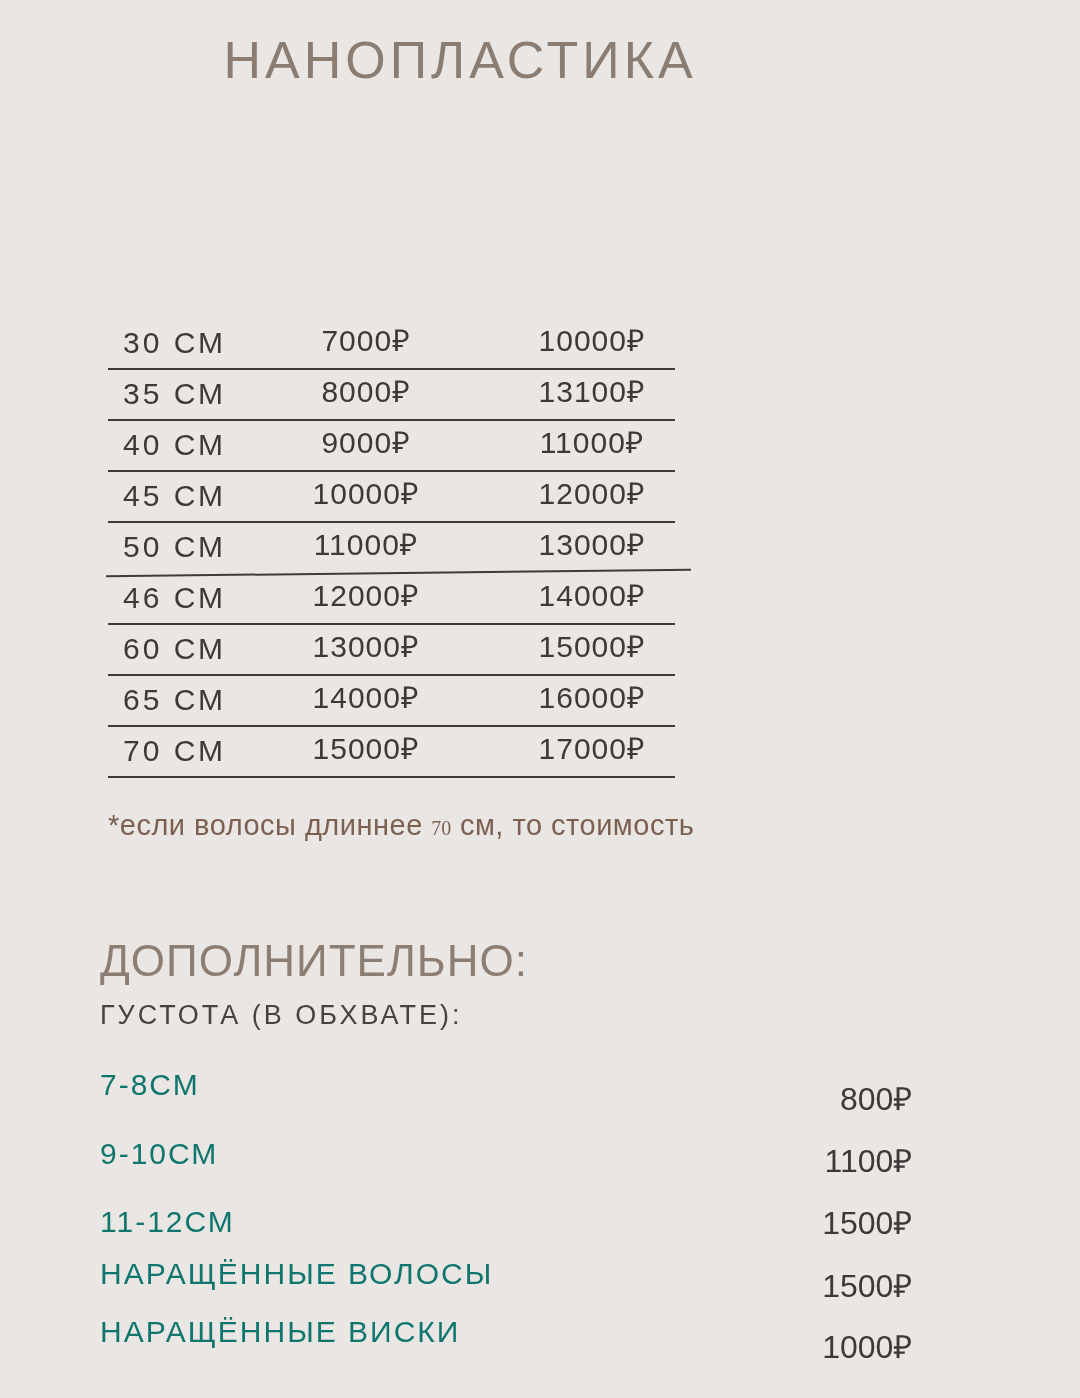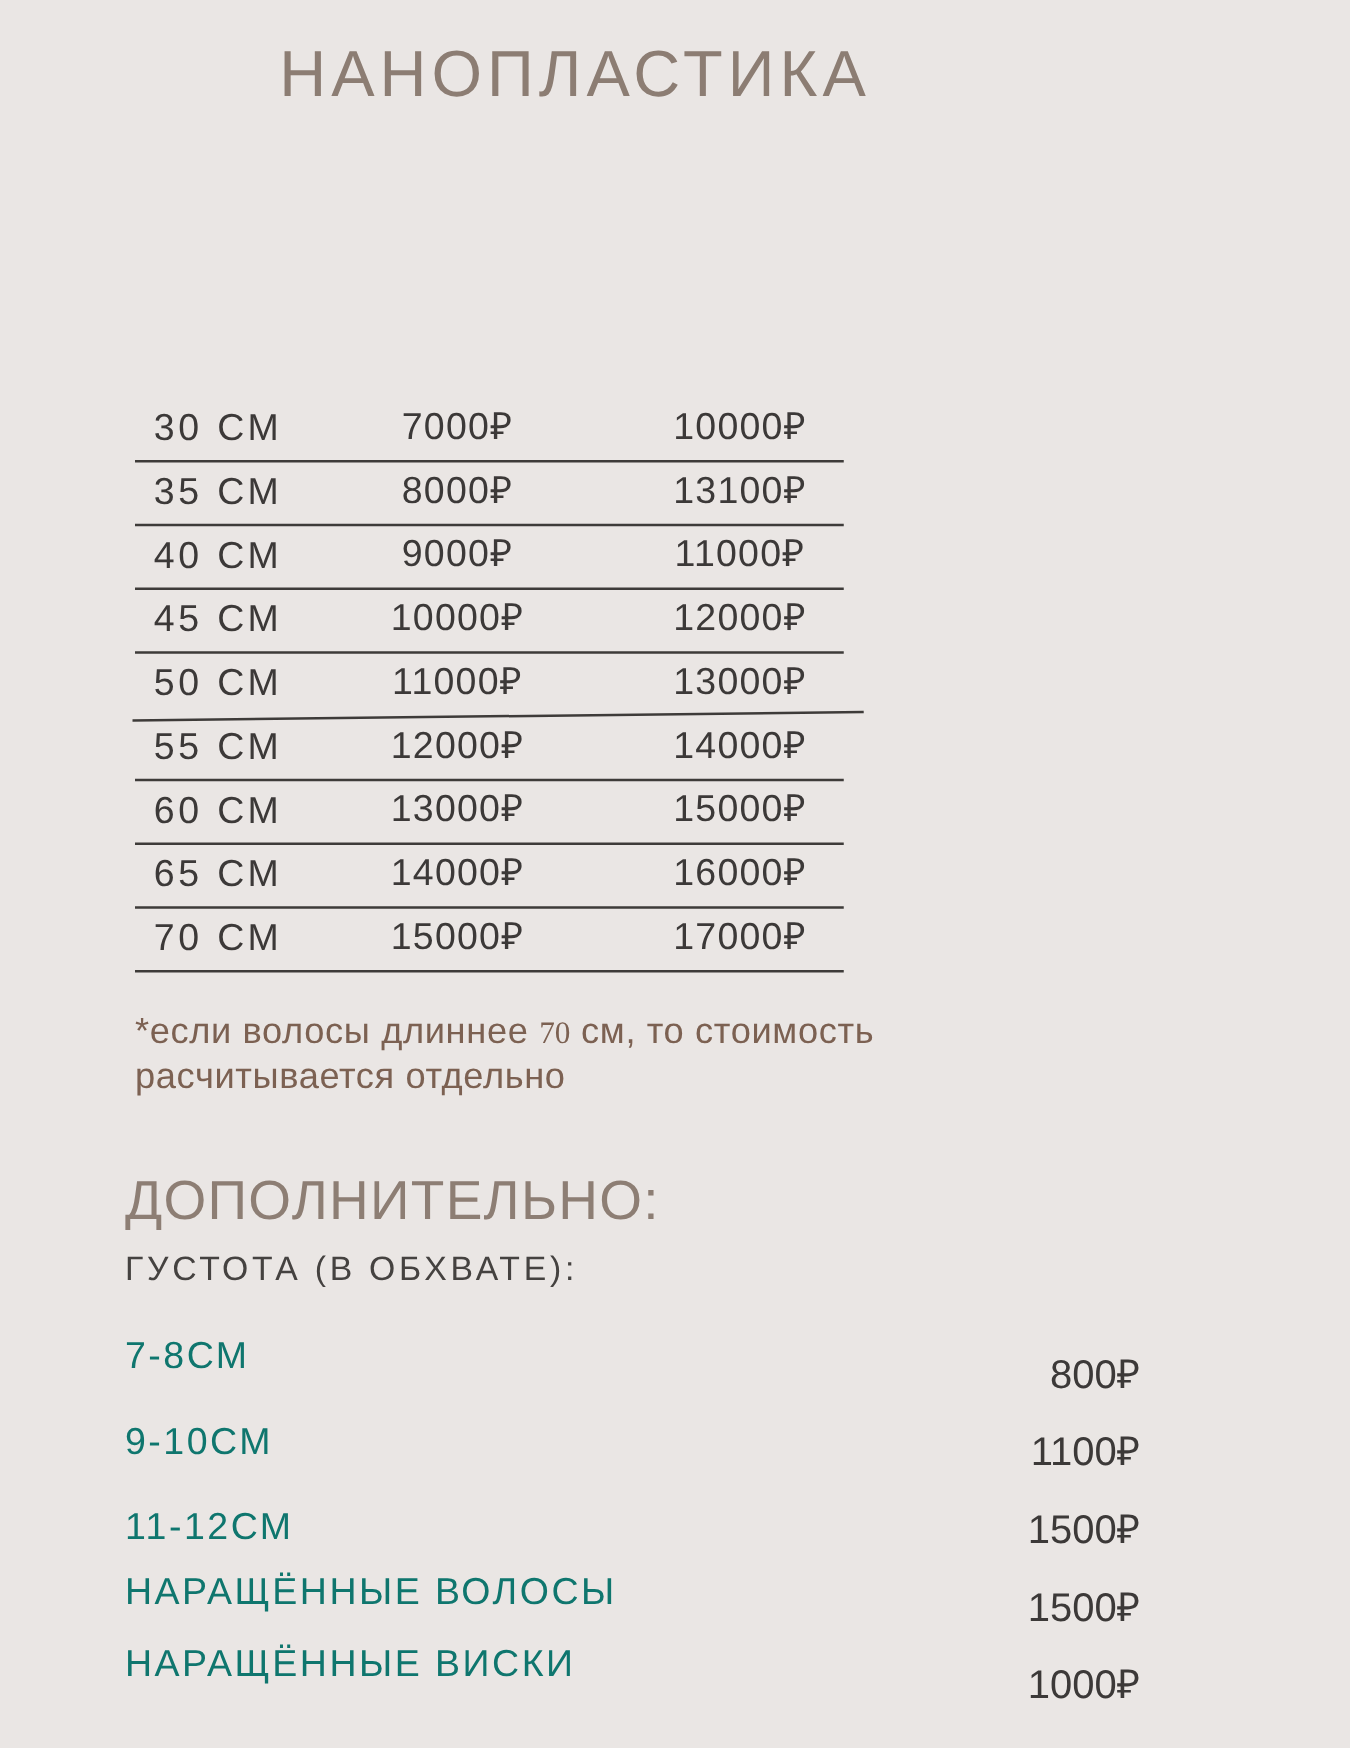--- a/index.html
+++ b/index.html
@@ -50,21 +50,21 @@
   }
 
   
   .footnote{
     position:absolute;left:108px;top:808px;width:700px;
     font-size:29px;line-height:34px;letter-spacing:0.5px;
     color:#7c6152;
   }
   .footnote .serif-num{
     font-family:"Liberation Serif", serif;
-    font-size:25px;letter-spacing:0;
+    font-size:20px;letter-spacing:0;
   }
 
   
   .dop-heading{
     position:absolute;left:100px;top:936px;
     font-size:44px;letter-spacing:1px;font-weight:400;
     color:#8d7e74;
   }
   .dop-subheading{
     position:absolute;left:100px;top:1000px;
@@ -114,21 +114,21 @@
       <span class="cell size">45 СМ</span>
       <span class="cell p1">10000₽</span>
       <span class="cell p2">12000₽</span>
     </div>
     <div class="row slant">
       <span class="cell size">50 СМ</span>
       <span class="cell p1">11000₽</span>
       <span class="cell p2">13000₽</span>
     </div>
     <div class="row">
-      <span class="cell size">55 СМ</span>
+      <span class="cell size">46 СМ</span>
       <span class="cell p1">12000₽</span>
       <span class="cell p2">14000₽</span>
     </div>
     <div class="row">
       <span class="cell size">60 СМ</span>
       <span class="cell p1">13000₽</span>
       <span class="cell p2">15000₽</span>
     </div>
     <div class="row">
       <span class="cell size">65 СМ</span>
@@ -137,21 +137,20 @@
     </div>
     <div class="row">
       <span class="cell size">70 СМ</span>
       <span class="cell p1">15000₽</span>
       <span class="cell p2">17000₽</span>
     </div>
   </div>
 
   <div class="footnote">
     <span>*если волосы длиннее </span><span class="serif-num">70</span><span> см, то стоимость</span><br>
-    <span>расчитывается отдельно</span>
   </div>
 
   <div class="dop-heading">ДОПОЛНИТЕЛЬНО:</div>
   <div class="dop-subheading">ГУСТОТА (В ОБХВАТЕ):</div>
 
   <div class="extra-label el1">7-8СМ</div>
   <div class="extra-price ep1">800₽</div>
 
   <div class="extra-label el2">9-10СМ</div>
   <div class="extra-price ep2">1100₽</div>

